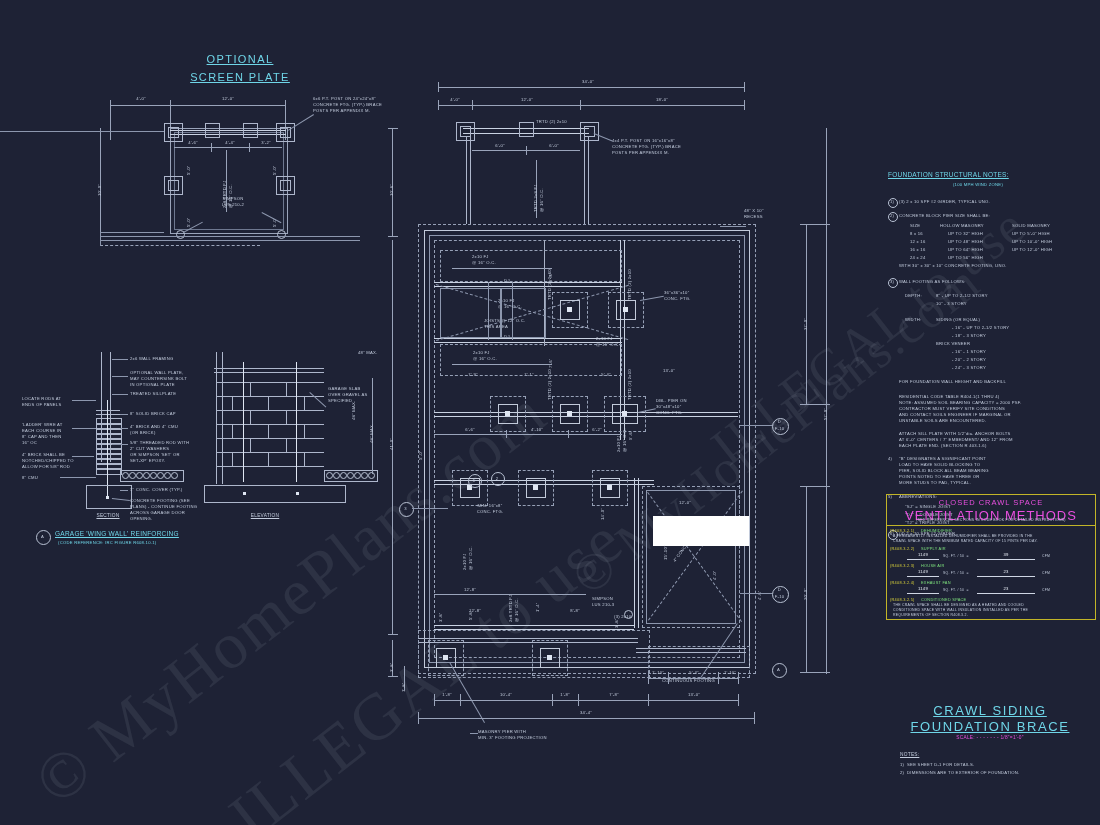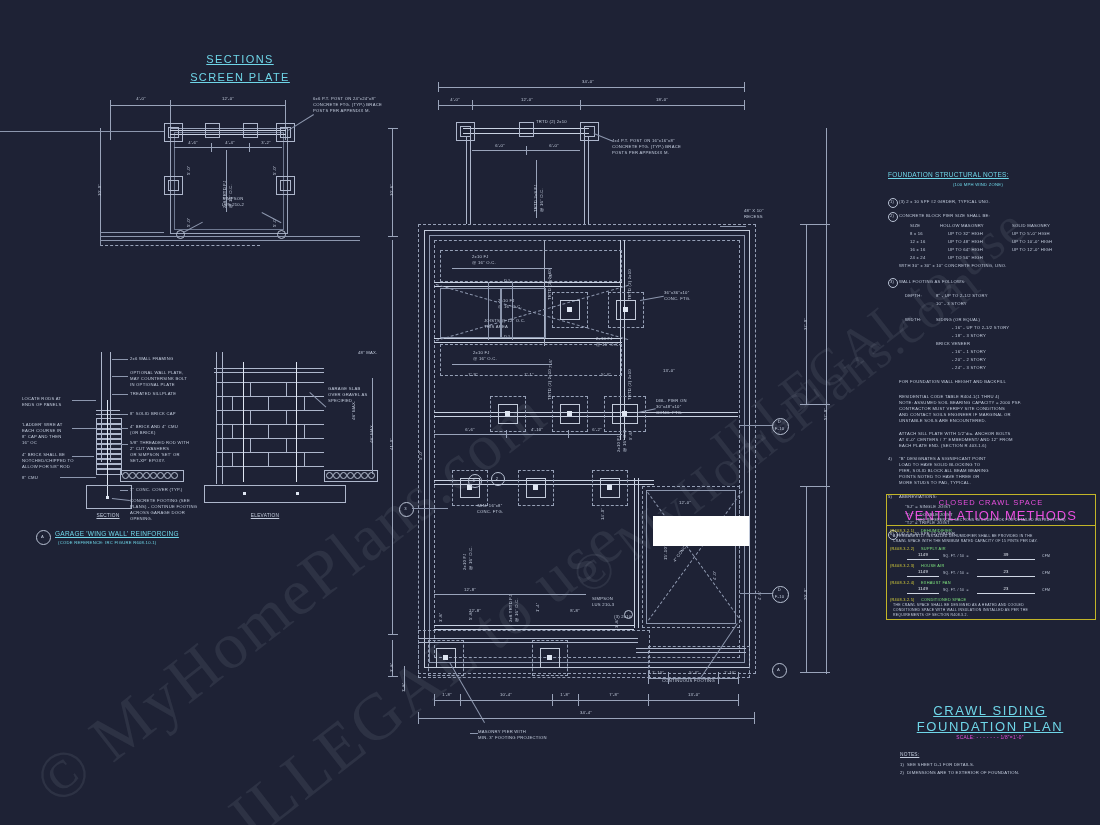--- a/index.html
+++ b/index.html
@@ -65,21 +65,21 @@
 <body>
 
 <div id="sheet">
 
   <div class="wm wm1" style="left:20px;top:760px;">© MyHomePlans.com</div>
   <div class="wm wm1" style="left:215px;top:795px;">ILLEGAL to use</div>
   <div class="wm wm2" style="left:560px;top:560px;">© MyHomePlans.com</div>
   <div class="wm wm2" style="left:700px;top:430px;">ILLEGAL to use</div>
 
   <div>
-    <div class="t lg cy ul c" style="left:150px;top:52px;width:180px;">SECTIONS</div>
+    <div class="t lg cy ul c" style="left:150px;top:52px;width:180px;">OPTIONAL</div>
     <div class="t lg cy ul c" style="left:150px;top:70px;width:180px;">SCREEN PLATE</div>
 
     <div class="h dim" style="left:110px;top:105px;width:175px;"></div>
     <div class="v dim" style="left:110px;top:100px;height:40px;"></div>
     <div class="v dim" style="left:170px;top:100px;height:40px;"></div>
     <div class="v dim" style="left:285px;top:100px;height:40px;"></div>
     <div class="t xs c" style="left:118px;top:96px;width:46px;">4'-0"</div>
     <div class="t xs c" style="left:178px;top:96px;width:100px;">12'-0"</div>
 
     <div class="v dim" style="left:100px;top:128px;height:106px;"></div>
@@ -692,20 +692,20 @@
 
     <div class="t xs yel" style="left:3px;top:102px;font-size:3.9px;">(R408.3.2.5)</div>
     <div class="t xs grn" style="left:34px;top:102px;font-size:3.9px;">CONDITIONED SPACE</div>
     <div class="t" style="left:6px;top:108px;font-size:3.5px;">THE CRAWL SPACE SHALL BE DESIGNED AS A HEATED AND COOLED
 CONDITIONED SPACE WITH WALL INSULATION INSTALLED AS PER THE
 REQUIREMENTS OF SECTION R408.3.2.</div>
   </div>
 
   <div>
     <div class="t xl cy ul c" style="left:895px;top:702px;width:190px;">CRAWL SIDING</div>
-    <div class="t xl cy ul c" style="left:880px;top:718px;width:220px;">FOUNDATION PLAN</div>
+    <div class="t xl cy ul c" style="left:880px;top:718px;width:220px;">FOUNDATION BRACE</div>
     <div class="t sm mag c" style="left:895px;top:735px;width:190px;">SCALE: - - - - - - - 1/8"=1'-0"</div>
     <div class="t sm ul" style="left:900px;top:752px;">NOTES:</div>
     <div class="t xs" style="left:900px;top:762px;">1)  SEE SHEET D-1 FOR DETAILS.</div>
     <div class="t xs" style="left:900px;top:770px;">2)  DIMENSIONS ARE TO EXTERIOR OF FOUNDATION.</div>
   </div>
 
 </div>
 
 </body></html>

